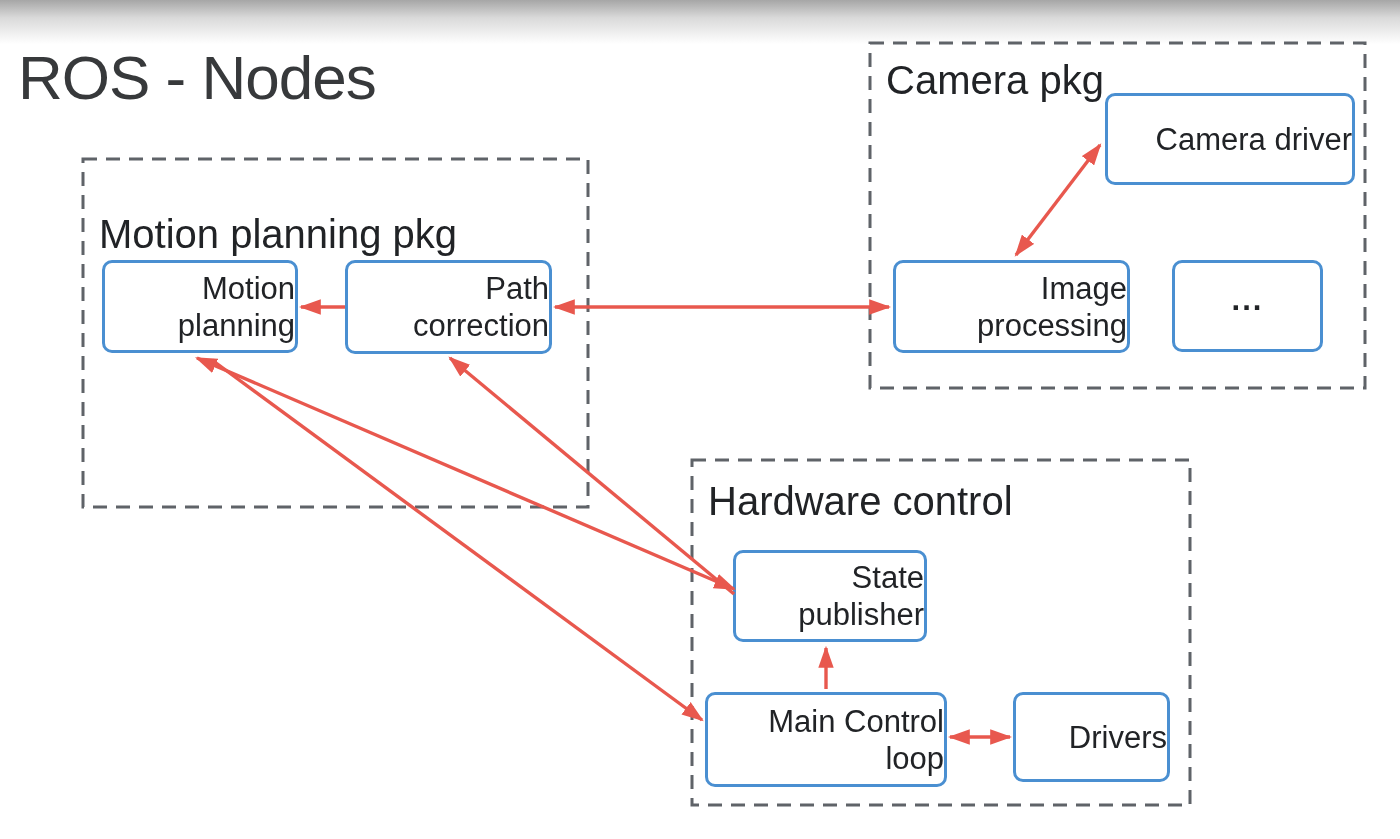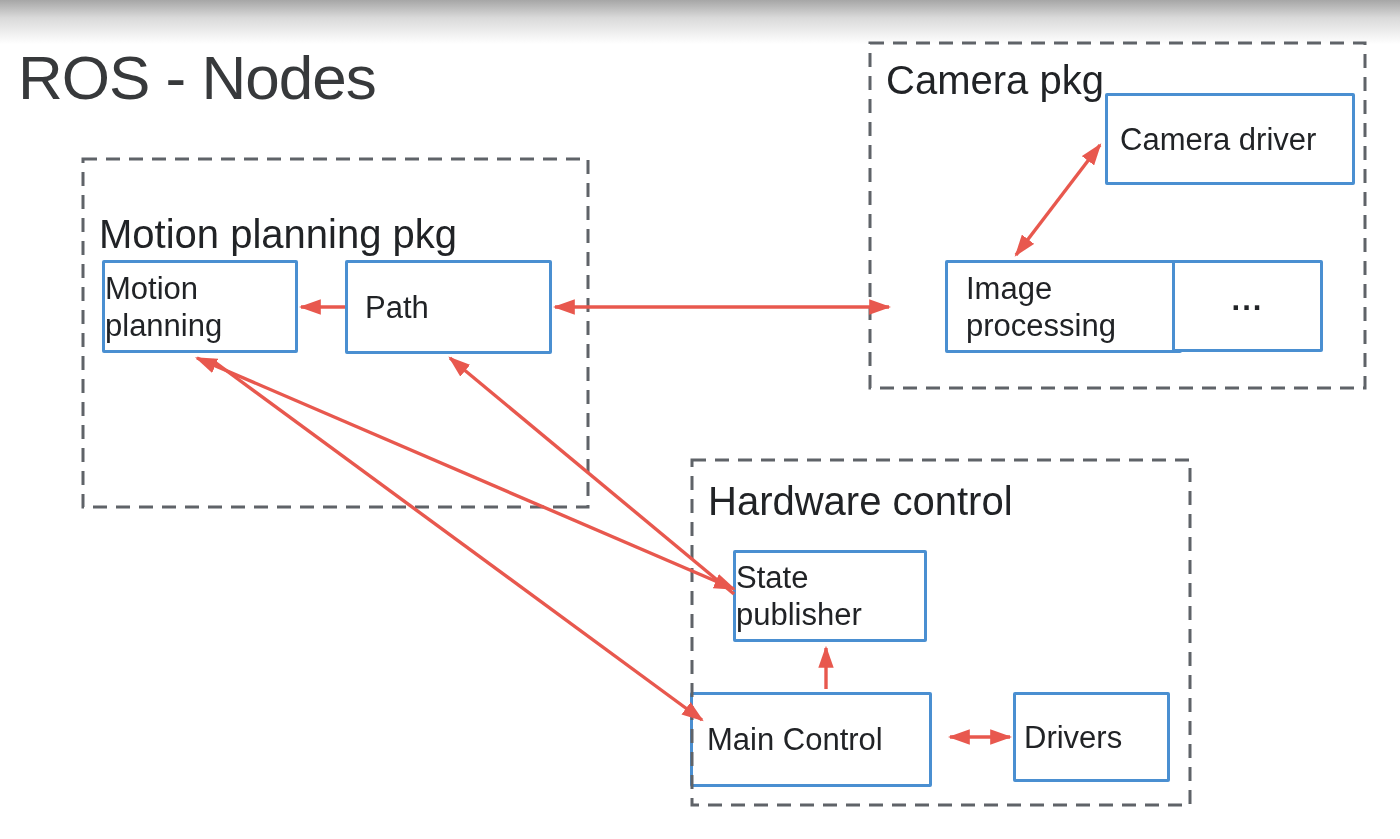--- a/index.html
+++ b/index.html
@@ -10,20 +10,21 @@
     --text:#212326;
     --title:#37393b;
     --top-fade:#a6a6a6;
   }
   .stage{
     position:relative;
     width:1400px;height:839px;
     background:#ffffff;
     overflow:hidden;
     font-family:"Liberation Sans", sans-serif;
+    text-align:right;
   }
   .top-fade{
     position:absolute;top:0;left:0;width:100%;height:44px;
     background:linear-gradient(180deg, var(--top-fade) 0%, #d9d9d9 40%, #ffffff 100%);
     z-index:0;
   }
   .title{
     position:absolute;left:18px;top:47px;
     font-size:62px;line-height:1;letter-spacing:-1px;
     color:var(--title);
@@ -34,36 +35,36 @@
     font-size:40px;line-height:1.15;
     color:var(--text);
     z-index:1;white-space:nowrap;
   }
   #lbl-motion{left:99px;top:177px;margin-top:34px;}
   #lbl-camera{left:886px;top:57px;}
   #lbl-hardware{left:708px;top:478px;}
   .node{
     position:absolute;box-sizing:border-box;
     border:3px solid var(--box-border);
-    border-radius:2px;
+    border-radius:10px;
     background:#ffffff;
     color:var(--text);
     font-size:31px;line-height:37px;
     display:flex;flex-direction:column;justify-content:center;
     z-index:1;
   }
   .node span{display:block;white-space:nowrap;}
   #node-motion-planning {left:102px; top:260px; width:196px; height:93px; padding-left:0;}
   #node-path-correction {left:345px; top:260px; width:207px; height:94px; padding-left:17px;}
   #node-camera-driver   {left:1105px;top:93px;  width:250px; height:92px; padding-left:12px;}
-  #node-image-processing{left:945px; top:260px; width:237px; height:93px; padding-left:18px;}
+  #node-image-processing{left:893px; top:260px; width:237px; height:93px; padding-left:18px;}
   #node-dots            {left:1172px;top:260px; width:151px; height:92px; align-items:center; padding-left:0;}
   #node-dots span{transform:translateY(-7px); font-weight:bold; letter-spacing:2px;}
   #node-state-publisher {left:733px; top:550px; width:194px; height:92px; }
-  #node-main-control    {left:690px; top:692px; width:242px; height:95px; padding-left:14px;}
+  #node-main-control    {left:705px; top:692px; width:242px; height:95px; padding-left:14px;}
   #node-drivers         {left:1013px;top:692px; width:157px; height:90px; padding-left:8px;}
   svg.layer{
     position:absolute;left:0;top:0;z-index:2;
     pointer-events:none;
   }
   .group-rect{
     fill:none;
     stroke:var(--group-border);
     stroke-width:3;
     stroke-dasharray:14 9;
@@ -88,20 +89,21 @@
   <div class="group-label" id="lbl-camera">Camera pkg</div>
   <div class="group-label" id="lbl-hardware">Hardware control</div>
 
   <div class="node" id="node-motion-planning">
     <span>Motion</span>
     <span>planning</span>
   </div>
 
   <div class="node" id="node-path-correction">
     <span>Path</span>
+    <span>correction</span>
   </div>
 
   <div class="node" id="node-camera-driver">
     <span>Camera driver</span>
   </div>
 
   <div class="node" id="node-image-processing">
     <span>Image</span>
     <span>processing</span>
   </div>
@@ -110,20 +112,21 @@
     <span>...</span>
   </div>
 
   <div class="node" id="node-state-publisher">
     <span>State</span>
     <span>publisher</span>
   </div>
 
   <div class="node" id="node-main-control">
     <span>Main Control</span>
+    <span>loop</span>
   </div>
 
   <div class="node" id="node-drivers">
     <span>Drivers</span>
   </div>
 
   <svg class="layer" width="1400" height="839" viewBox="0 0 1400 839">
     <defs>
       <marker id="ah" viewBox="0 0 20 14" refX="18" refY="7" markerWidth="22" markerHeight="16" markerUnits="userSpaceOnUse" orient="auto-start-reverse">
         <path class="ahp" d="M0 0 L20 7 L0 14 Z"></path>

